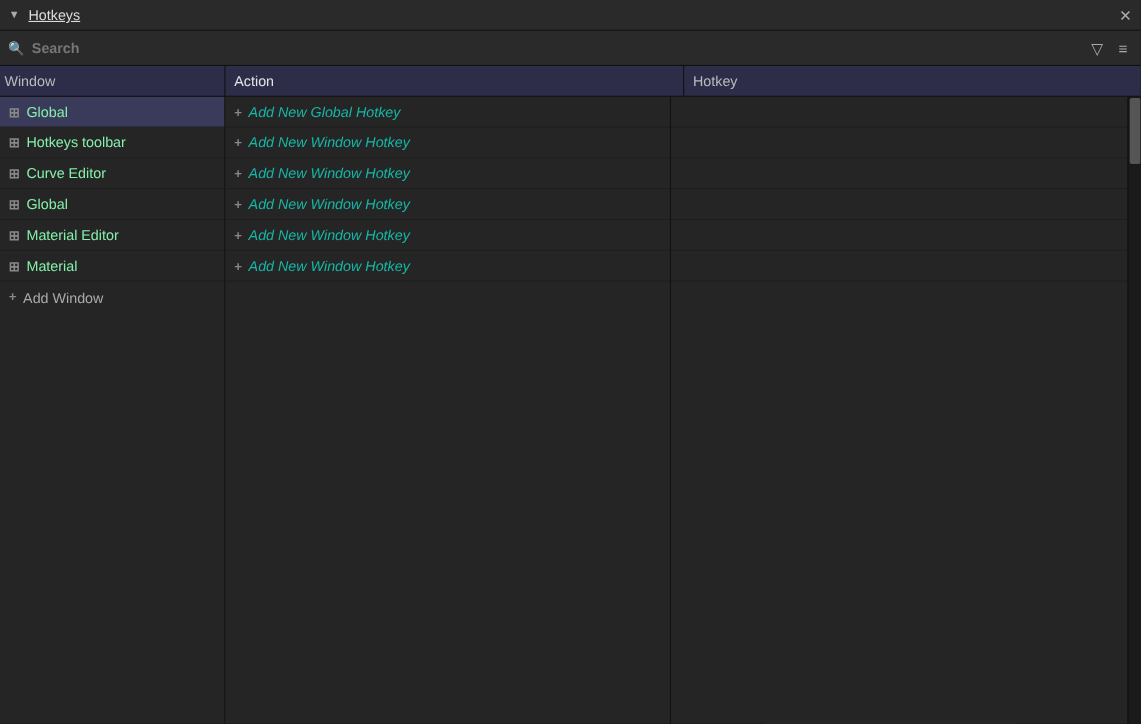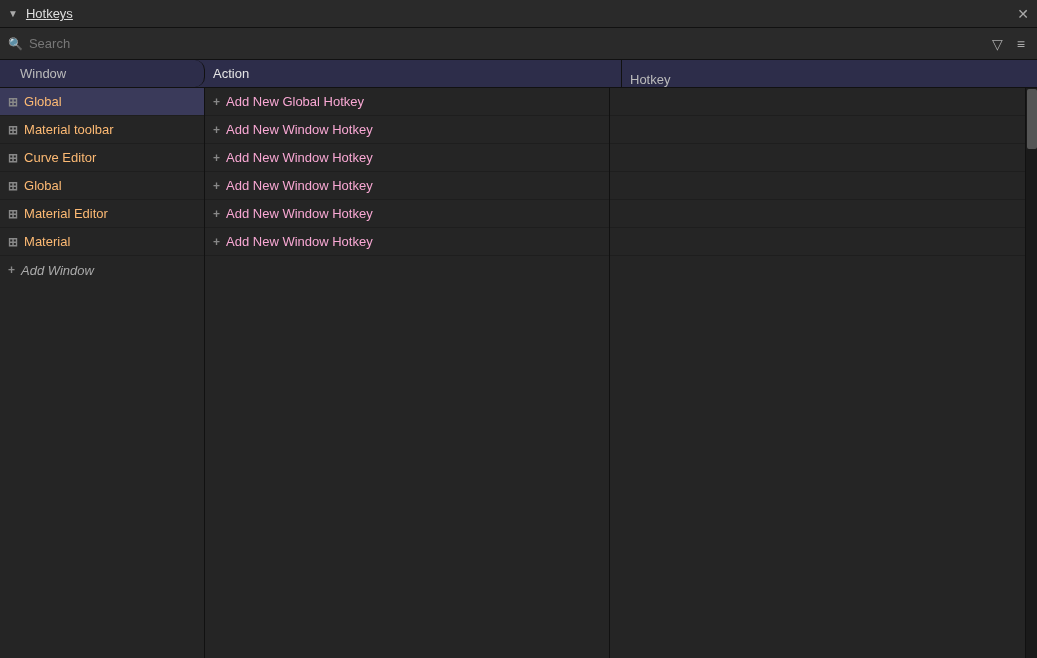--- a/index.html
+++ b/index.html
@@ -60,20 +60,21 @@
       color: #888;
       font-size: 12px;
     }
     .search-input {
       flex: 1;
       background: transparent;
       border: none;
       outline: none;
       color: #ccc;
       font-size: 13px;
+      font-weight: bold;
     }
     .search-input::placeholder { color: #777; }
     .search-tools {
       display: flex;
       align-items: center;
       gap: 6px;
     }
     .filter-btn, .menu-btn {
       background: none;
       border: none;
@@ -86,42 +87,41 @@
     
     .col-headers {
       display: flex;
       background: #2d2d4a;
       height: 28px;
       border-bottom: 1px solid #111;
     }
     .col-window {
       width: 205px;
       min-width: 205px;
-      padding: 0 20px;
+      padding: 0 4px;
       display: flex;
       align-items: center;
       color: #bbb;
       font-size: 13px;
       border-right: 1px solid #111;
-      border-radius: 10px;
     }
     .col-action {
       flex: 1;
       padding: 0 8px;
       display: flex;
       align-items: center;
       color: #e5e5e5;
       font-size: 13px;
       border-right: 1px solid #111;
     }
     .col-hotkey {
       width: 415px;
       padding: 0 8px;
       display: flex;
-      align-items: flex-end;
+      align-items: center;
       color: #bbb;
       font-size: 13px;
     }
 
     
     .content {
       display: flex;
       height: calc(658px - 28px - 32px - 28px);
       overflow: hidden;
     }
@@ -163,36 +163,35 @@
     }
     .window-item.selected { background: #3a3a5a; }
 
     .plus-icon {
       color: #888;
       font-size: 12px;
       font-weight: bold;
       flex-shrink: 0;
     }
     .window-label {
-      color: #fdba74;
+      color: #86efac;
       font-size: 13px;
     }
 
     .add-window-item {
       display: flex;
       align-items: center;
       height: 28px;
       padding: 0 8px;
       gap: 6px;
       cursor: pointer;
     }
     .add-window-label {
       color: #aaa;
       font-size: 13px;
-      font-style: italic;
     }
 
     
     .middle-panel {
       flex: 1;
       background: #252525;
       border-right: 1px solid #111;
       overflow-y: auto;
       overflow-x: hidden;
     }
@@ -201,22 +200,23 @@
     .action-item {
       display: flex;
       align-items: center;
       height: 28px;
       padding: 0 8px;
       gap: 6px;
       cursor: pointer;
       border-bottom: 1px solid #1e1e1e;
     }
     .action-label {
-      color: #f9a8d4;
-      font-size: 13px;
+      color: #14b8a6;
+      font-size: 13px;
+      font-style: italic;
     }
     .action-plus-icon {
       color: #888;
       font-size: 12px;
       font-weight: bold;
     }
 
     
     .right-panel {
       width: 415px;
@@ -266,21 +266,21 @@
 
   <div class="left-panel">
 
     <div id="window-list">
         <div class="window-item selected">
     <span class="plus-icon">⊞</span>
     <span class="window-label">Global</span>
   </div>
         <div class="window-item">
     <span class="plus-icon">⊞</span>
-    <span class="window-label">Material toolbar</span>
+    <span class="window-label">Hotkeys toolbar</span>
   </div>
         <div class="window-item">
     <span class="plus-icon">⊞</span>
     <span class="window-label">Curve Editor</span>
   </div>
         <div class="window-item">
     <span class="plus-icon">⊞</span>
     <span class="window-label">Global</span>
   </div>
         <div class="window-item">

